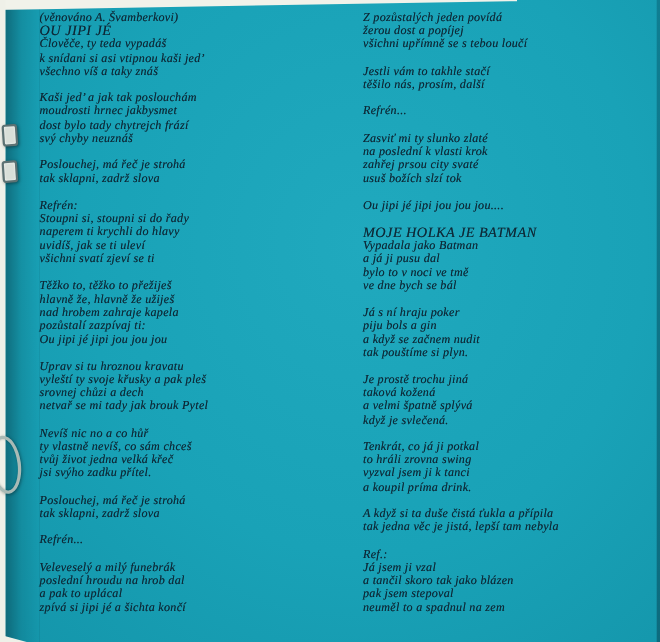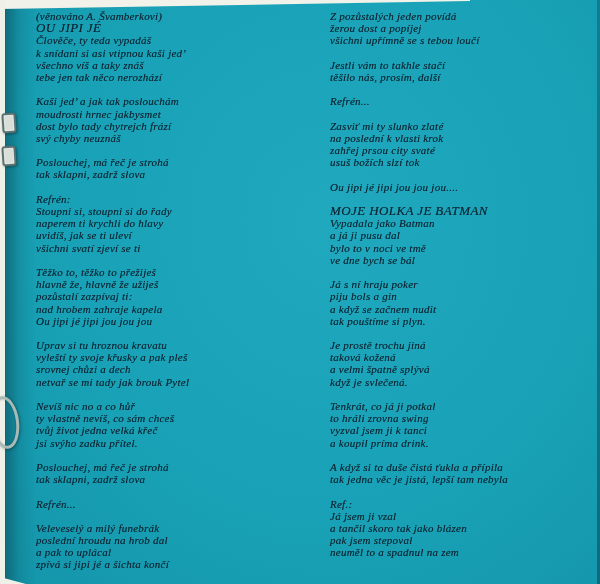--- a/index.html
+++ b/index.html
@@ -62,40 +62,39 @@
   <div class="right-edge"></div>
   <div class="staple staple-a"></div>
   <div class="staple staple-b"></div>
   <div class="staple-loop"></div>
   <div class="col col-left">
       <div class="line dedication">(věnováno A. Švamberkovi)</div>
       <div class="line title">OU JIPI JÉ</div>
       <div class="line">Člověče, ty teda vypadáš</div>
       <div class="line">k snídani si asi vtipnou kaši jed’</div>
       <div class="line">všechno víš a taky znáš</div>
-      <div class="line">tebe jen tak něco nerozhází</div>
       <div class="line">&nbsp;</div>
       <div class="line">Kaši jed’ a jak tak poslouchám</div>
       <div class="line">moudrosti hrnec jakbysmet</div>
       <div class="line">dost bylo tady chytrejch frází</div>
       <div class="line">svý chyby neuznáš</div>
       <div class="line">&nbsp;</div>
       <div class="line">Poslouchej, má řeč je strohá</div>
       <div class="line">tak sklapni, zadrž slova</div>
       <div class="line">&nbsp;</div>
       <div class="line">Refrén:</div>
       <div class="line">Stoupni si, stoupni si do řady</div>
       <div class="line">naperem ti krychli do hlavy</div>
       <div class="line">uvidíš, jak se ti uleví</div>
       <div class="line">všichni svatí zjeví se ti</div>
       <div class="line">&nbsp;</div>
       <div class="line">Těžko to, těžko to přežiješ</div>
       <div class="line">hlavně že, hlavně že užiješ</div>
+      <div class="line">nad hrobem zahraje kapela</div>
       <div class="line">pozůstalí zazpívaj ti:</div>
-      <div class="line">nad hrobem zahraje kapela</div>
       <div class="line">Ou jipi jé jipi jou jou jou</div>
       <div class="line">&nbsp;</div>
       <div class="line">Uprav si tu hroznou kravatu</div>
       <div class="line">vyleští ty svoje křusky a pak pleš</div>
       <div class="line">srovnej chůzi a dech</div>
       <div class="line">netvař se mi tady jak brouk Pytel</div>
       <div class="line">&nbsp;</div>
       <div class="line">Nevíš nic no a co hůř</div>
       <div class="line">ty vlastně nevíš, co sám chceš</div>
       <div class="line">tvůj život jedna velká křeč</div>

